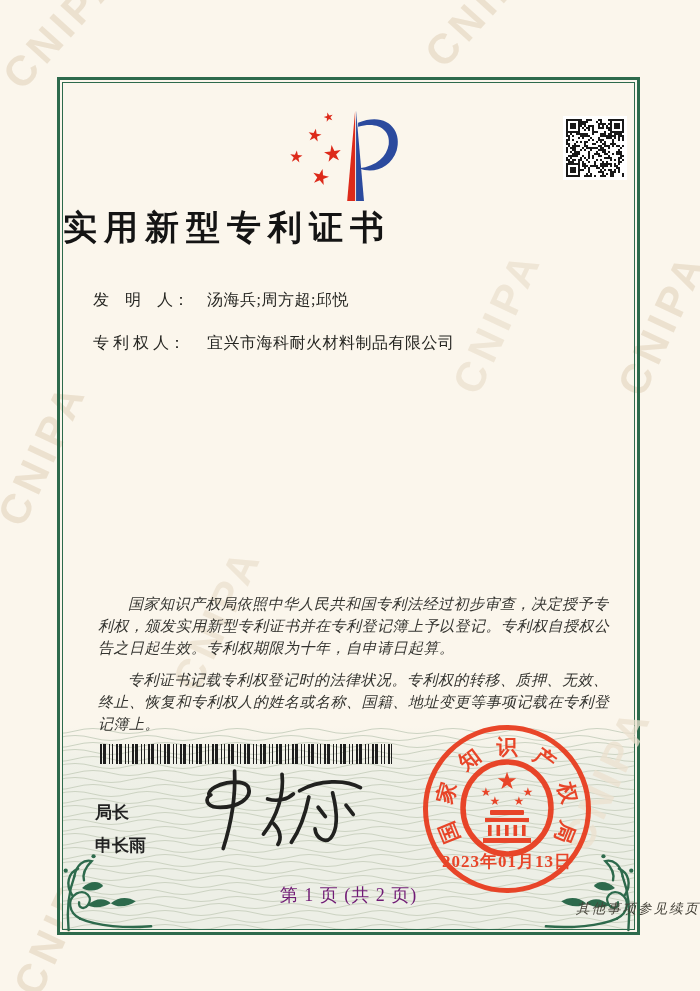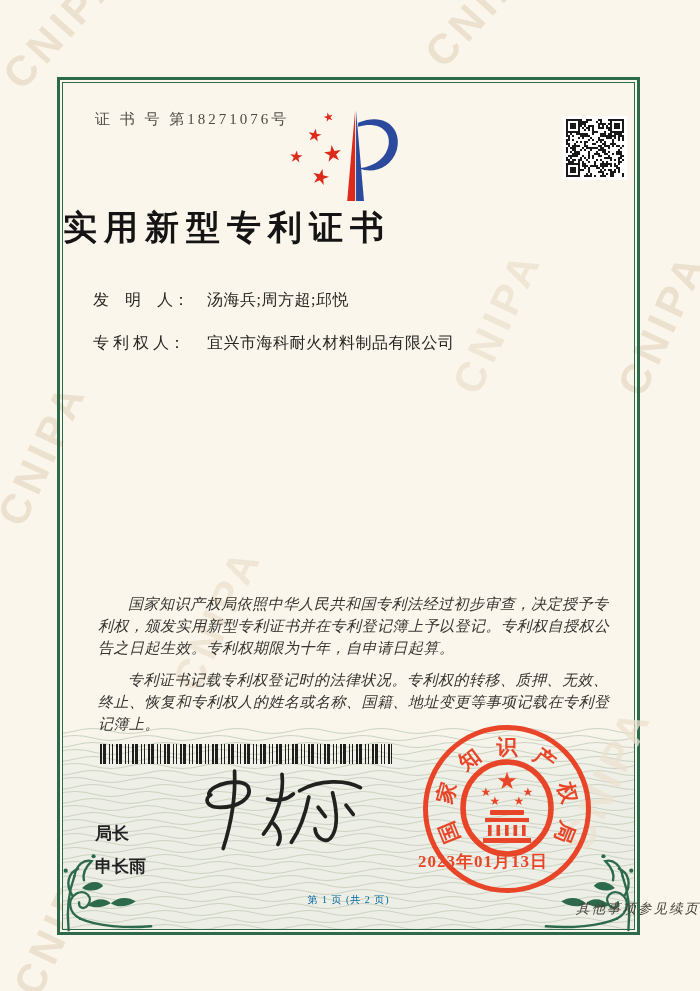--- a/index.html
+++ b/index.html
@@ -56,38 +56,38 @@
     font-size:15px;line-height:22px;font-style:italic;letter-spacing:.5px;color:#33332f}
   .paras p{margin:10px;text-indent:2em}
   .barcode{
     position:absolute;left:37px;top:661px;width:292px;height:20px;z-index:5;
     background:repeating-linear-gradient(90deg,
       #1e1e1e 0 2px,transparent 2px 3px,
       #1e1e1e 3px 6px,transparent 6px 9px,
       #1e1e1e 9px 10px,transparent 10px 12px,
       #1e1e1e 12px 13px,transparent 13px 16px);
   }
-  .bureau{position:absolute;left:32px;top:734px;z-index:5;
-    font-family:Liberation Serif, serif;font-size:17px;font-weight:600;color:#222;line-height:33px}
+  .bureau{position:absolute;left:32px;top:714px;z-index:5;
+    font-family:Liberation Mono, monospace;font-size:17px;font-weight:600;color:#222;line-height:33px}
   .signature{position:absolute;left:130px;top:683px;width:176px;height:98px;z-index:5}
   .seal{
     position:absolute;left:360px;top:642px;width:168px;height:168px;z-index:6;
     border:5px solid var(--red);border-radius:50%;opacity:.93;
   }
   .seal-char{
     position:absolute;left:50%;top:50%;color:var(--red);
     font-size:21px;font-weight:bold;line-height:1;
   }
   .emblem{position:absolute;left:50%;top:50%;transform:translate(-50%,-52%);width:98px;height:102px;color:var(--red)}
   .seal-date{
-    position:absolute;left:-10px;right:-10px;top:120px;text-align:left;z-index:7;
+    position:absolute;left:-10px;right:-10px;top:120px;text-align:center;z-index:7;
     color:var(--red);font-size:17px;font-weight:bold;letter-spacing:1px;white-space:nowrap;
   }
   .page-info{position:absolute;left:0;bottom:22px;width:100%;text-align:center;z-index:5;
-    font-size:10px;letter-spacing:1px;color:#0369a1}
+    font-size:18px;letter-spacing:1px;color:#701a75}
   .cont-note{position:absolute;left:0;top:900px;width:100%;text-align:right;z-index:5;
     font-size:13.5px;font-style:italic;letter-spacing:2px;color:#454239}
 </style>
 </head>
 <body>
 
 <div class="watermark" style="left:-14px;top:2px">CNIPA</div>
 <div class="watermark" style="left:408px;top:-20px">CNIPA</div>
 <div class="watermark wm-steep" style="left:586px;top:300px">CNIPA</div>
 <div class="watermark wm-steep" style="left:-34px;top:430px">CNIPA</div>
@@ -165,21 +165,20 @@
       </g>
       <g fill="currentColor">
         <path d="M30 70 C38 62 48 62 54 68 C46 72 38 74 30 70 Z"></path>
         <path d="M24 52 C32 44 42 44 46 50 C40 56 30 56 24 52 Z"></path>
         <path d="M54 68 C62 61 72 61 80 66 C72 72 60 73 54 68 Z"></path>
         <circle cx="7" cy="34" r="2.2"></circle>
           <circle cx="36" cy="19" r="2.2"></circle>
       </g>
     </svg>
 
-    <div class="cert-no">证 书 号 第18271076号</div>
 
     <div class="logo">
       <span class="star" style="left:40px;top:2px;font-size:12px;transform:rotate(-14deg)">★</span>
       <span class="star" style="left:24px;top:18px;font-size:17px;transform:rotate(10deg)">★</span>
       <span class="star" style="left:40px;top:34px;font-size:22px;transform:rotate(-8deg)">★</span>
       <span class="star" style="left:6px;top:40px;font-size:16px;transform:rotate(6deg)">★</span>
       <span class="star" style="left:28px;top:58px;font-size:21px;transform:rotate(14deg)">★</span>
       <svg viewBox="0 0 78 95" aria-hidden="true">
         <polygon points="30,2 22,93 30,93" style="fill:var(--logo-red)"></polygon>
         <polygon points="31,2 31,93 39,93" style="fill:var(--logo-blue)"></polygon>

